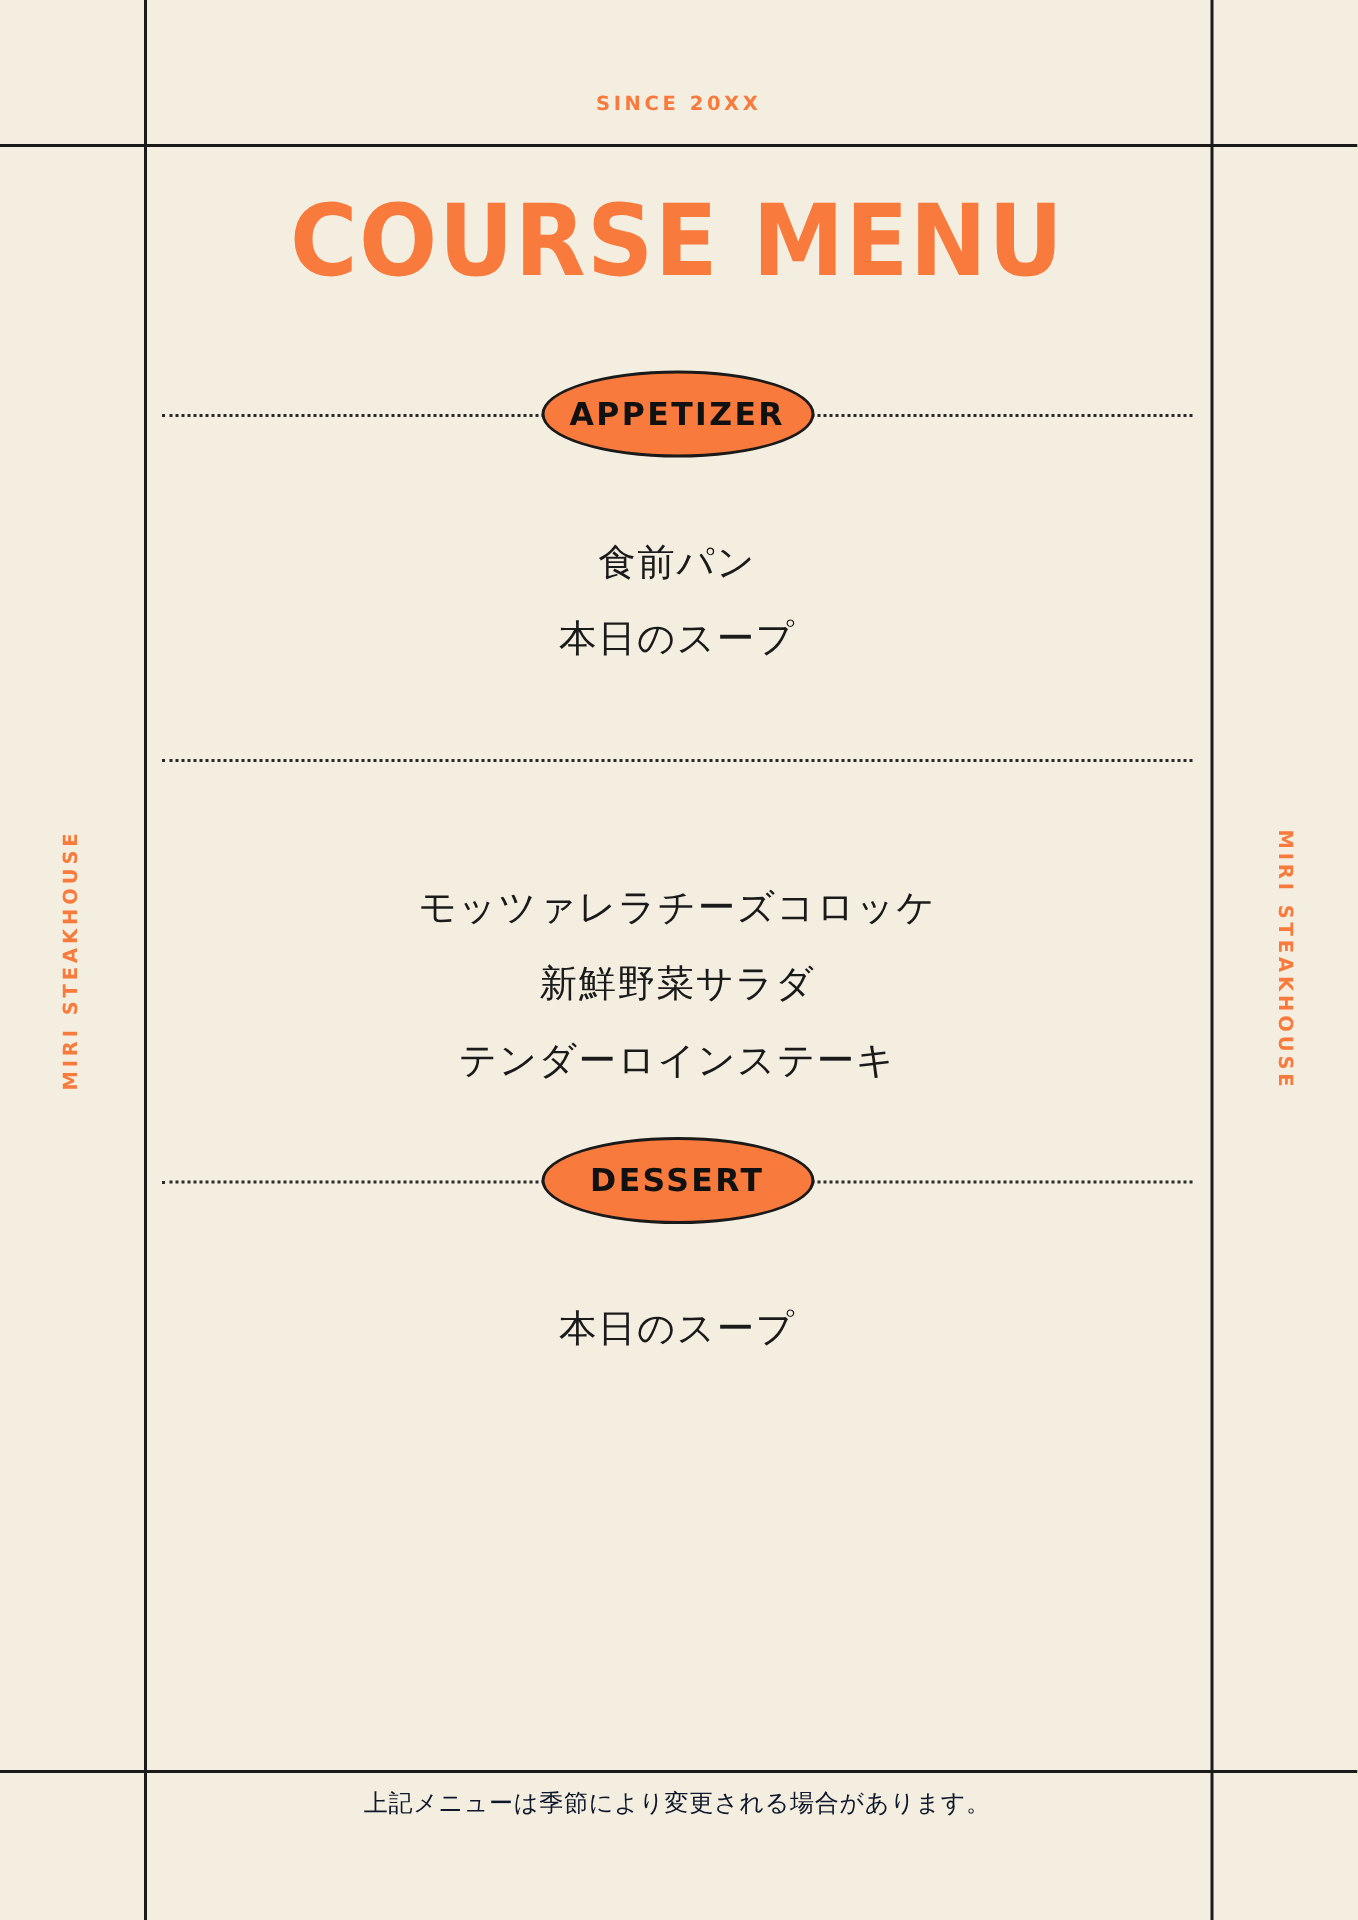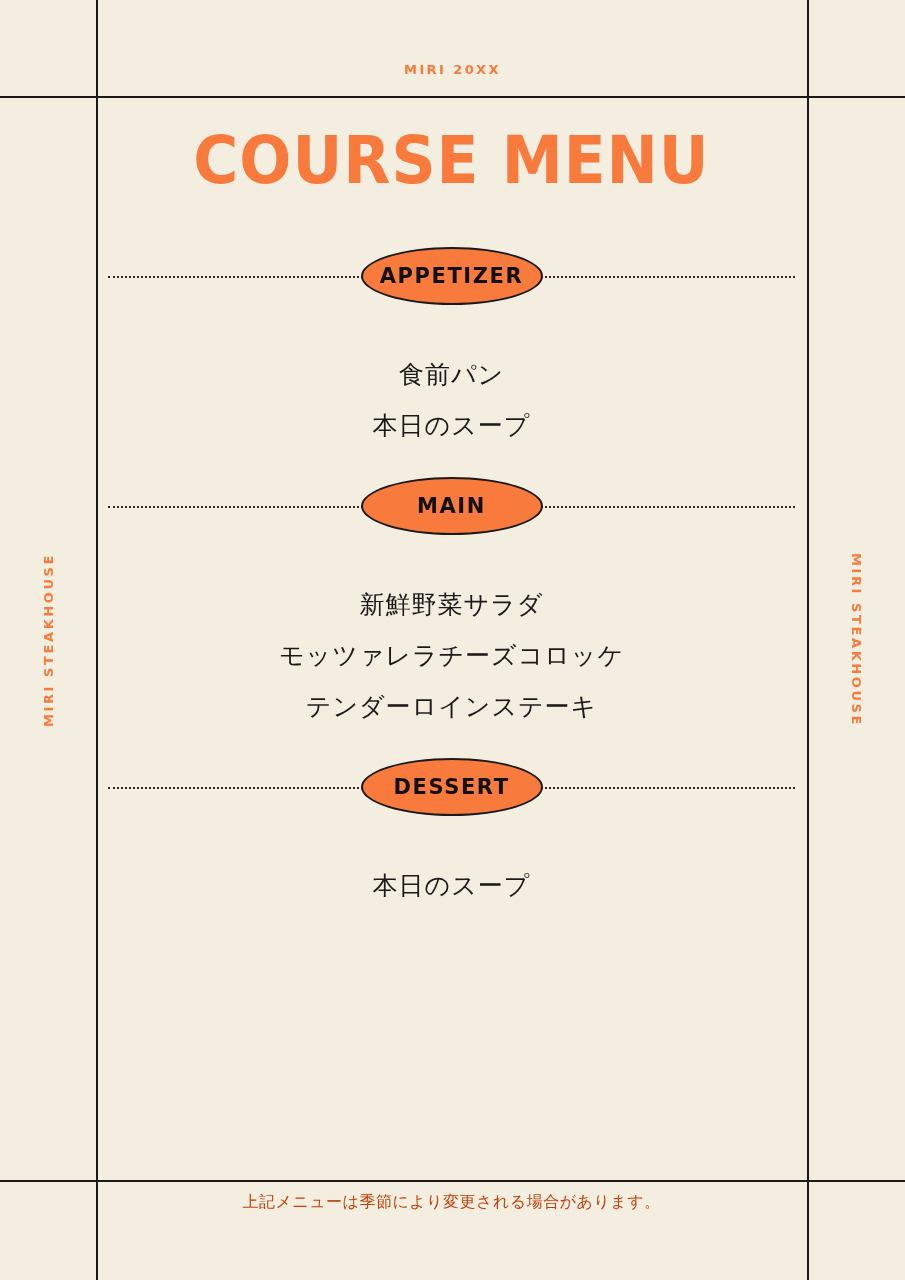--- a/index.html
+++ b/index.html
@@ -151,36 +151,36 @@
     font-weight: 300;
   }
 
   .note {
     position: absolute;
     top: 1192px;
     left: 96px;
     right: 98px;
     text-align: center;
     font-size: 16px;
-    color: #c2410c;
+    color: #0f172a;
     letter-spacing: 0.5px;
     font-family: "DejaVu Sans", sans-serif;
   }
 </style>
 </head>
 <body>
 
 <div class="page">
 
   <div class="vline left"></div>
   <div class="vline right"></div>
   <div class="hline top"></div>
   <div class="hline bottom"></div>
 
-  <div class="since">MIRI 20XX</div>
+  <div class="since">SINCE 20XX</div>
 
   <div class="side-label left">MIRI STEAKHOUSE</div>
   <div class="side-label right">MIRI STEAKHOUSE</div>
 
   <div class="title">COURSE MENU</div>
 
   <div class="sections">
 
     <div class="section">
       <div class="section-head">
@@ -191,27 +191,24 @@
       </div>
       <div class="items">
         <div class="item">食前パン</div>
         <div class="item">本日のスープ</div>
       </div>
     </div>
 
     <div class="section">
       <div class="section-head">
         <div class="dots"></div>
-        <div class="pill">
-          <span>MAIN</span>
-        </div>
       </div>
       <div class="items">
+        <div class="item">モッツァレラチーズコロッケ</div>
         <div class="item">新鮮野菜サラダ</div>
-        <div class="item">モッツァレラチーズコロッケ</div>
         <div class="item">テンダーロインステーキ</div>
       </div>
     </div>
 
     <div class="section">
       <div class="section-head">
         <div class="dots"></div>
         <div class="pill">
           <span>DESSERT</span>
         </div>

